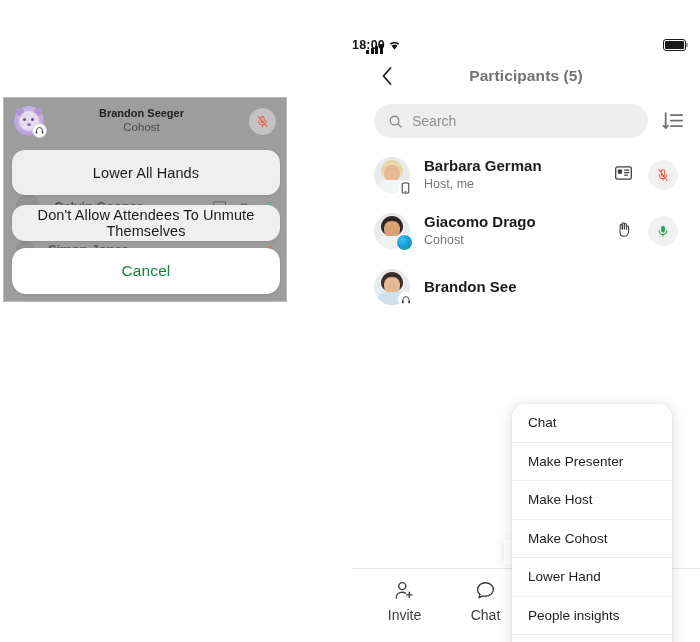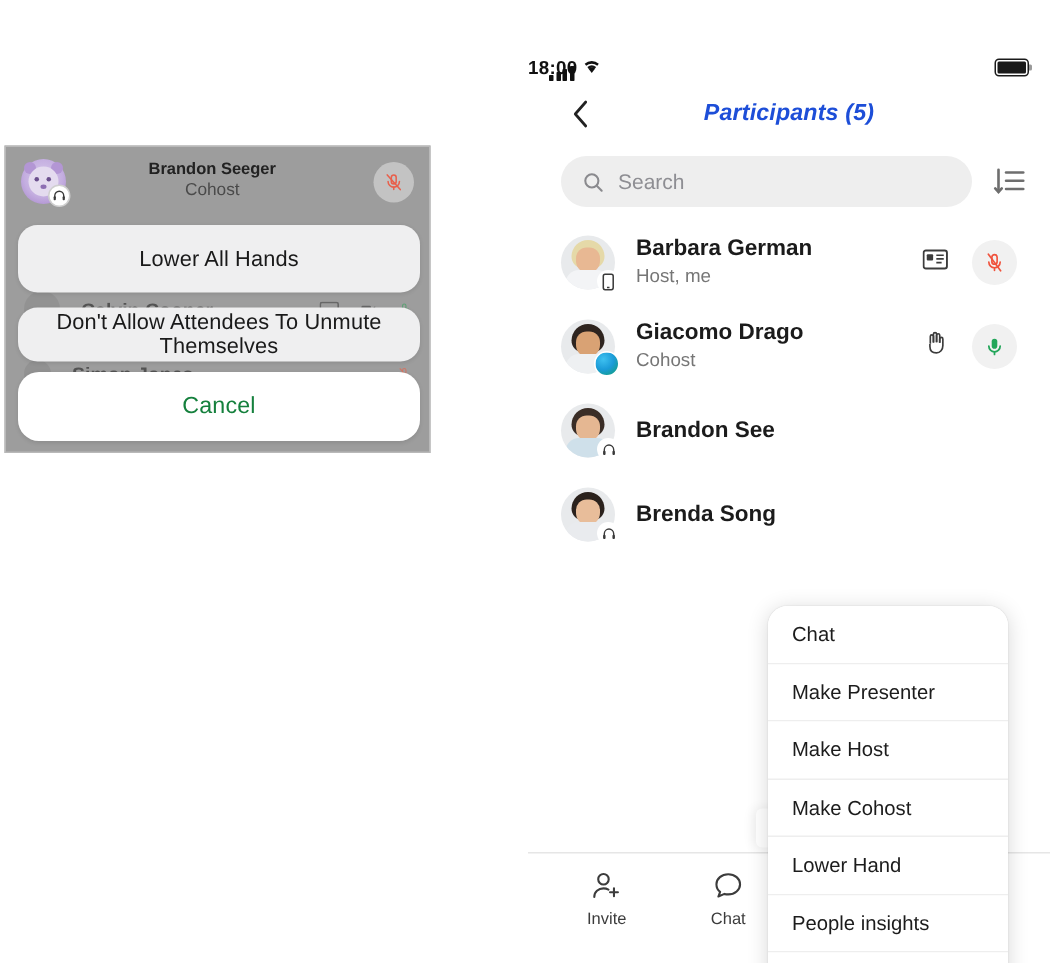--- a/index.html
+++ b/index.html
@@ -234,23 +234,22 @@
     width: 26px; height: 26px;
     display: flex; align-items: center; justify-content: center;
     cursor: pointer;
   }
   #nav-title {
     position: absolute;
     left: 0; right: 0;
     text-align: center;
     font-size: 15.5px;
     font-weight: 700;
-    color: #1d4ed8;
+    color: #737373;
     letter-spacing: 0.1px;
-    font-style: italic;
   }
 
   
   #search-row {
     position: absolute;
     top: 104px; left: 0; right: 0;
     height: 34px;
     display: flex; align-items: center;
     padding: 0 14px 0 22px;
     box-sizing: border-box;
@@ -425,21 +424,21 @@
     flex-direction: column;
     align-items: center;
     gap: 5px;
     cursor: pointer;
   }
   .bb-glyph {
     height: 24px;
     display: flex; align-items: center; justify-content: center;
   }
   .bb-label {
-    font-size: 11px;
+    font-size: 14px;
     color: #3c3c3c;
   }
   .dots {
     display: flex; gap: 3px; align-items: center;
   }
   .dots i {
     width: 3px; height: 3px; border-radius: 50%; background: #4a4a4a; display: block;
   }
 </style>
 </head>
@@ -656,39 +655,20 @@
             <rect x="2.5" y="13" width="4" height="7" rx="1.6" fill="#3a3a3a" stroke="none"></rect>
             <rect x="17.5" y="13" width="4" height="7" rx="1.6" fill="#3a3a3a" stroke="none"></rect>
           </svg>
         </div>
       </div>
       <div class="p-text">
         <div class="p-name">Brandon See</div>
       </div>
     </div>
 
-    <div class="p-row">
-      <div class="p-avatar">
-        <div class="photo">
-          <div class="hair" style="background:#2a211c;"></div>
-          <div class="face" style="background:#e8bd9a;"></div>
-          <div class="body" style="background:#e9ebee;"></div>
-        </div>
-        <div class="p-badge">
-          <svg width="10" height="10" viewBox="0 0 24 24" fill="none" stroke="#3a3a3a" stroke-width="2.2">
-            <path d="M4.5 14v-2.5a7.5 7.5 0 0 1 15 0V14"></path>
-            <rect x="2.5" y="13" width="4" height="7" rx="1.6" fill="#3a3a3a" stroke="none"></rect>
-            <rect x="17.5" y="13" width="4" height="7" rx="1.6" fill="#3a3a3a" stroke="none"></rect>
-          </svg>
-        </div>
-      </div>
-      <div class="p-text">
-        <div class="p-name">Brenda Song</div>
-      </div>
-    </div>
 
 
     <div id="cm-tail"></div>
 
     <div id="context-menu">
       <div class="cm-item">Chat</div>
       <div class="cm-item">Make Presenter</div>
       <div class="cm-item">Make Host</div>
       <div class="cm-item">Make Cohost</div>
       <div class="cm-item">Lower Hand</div>

